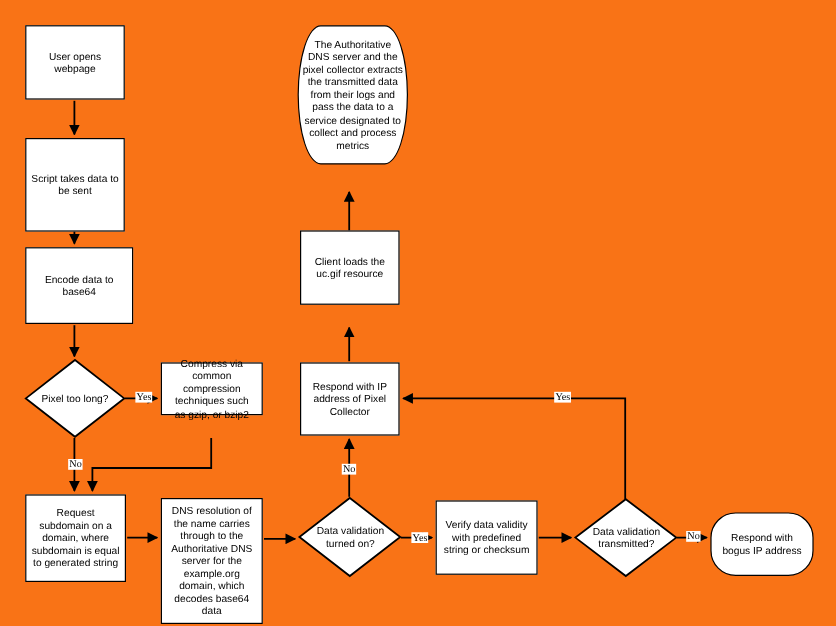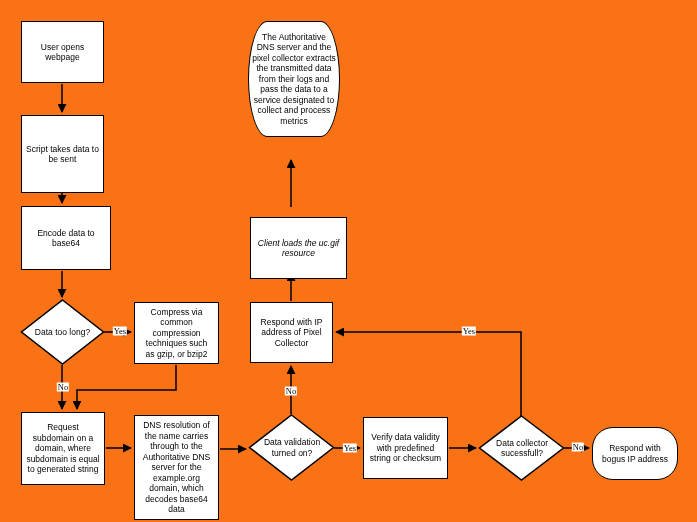--- a/index.html
+++ b/index.html
@@ -71,21 +71,21 @@
   </div>
 
   <div class="node" style="left:21px;top:115px;width:83px;height:78px;">
     <span class="txt">Script takes data to be sent</span>
   </div>
 
   <div class="node" style="left:21px;top:206px;width:90px;height:64px;">
     <span class="txt">Encode data to base64</span>
   </div>
 
-  <div class="node compress-pad" style="left:134px;top:302px;width:85px;height:62px;align-items:center;">
+  <div class="node compress-pad" style="left:134px;top:302px;width:85px;height:44px;align-items:center;">
     <span class="txt">Compress via common compression techniques such as gzip, or bzip2</span>
   </div>
 
   <div class="node" style="left:21px;top:412px;width:84px;height:73px;justify-content:flex-end;">
     <span class="txt">Request subdomain on a domain, where subdomain is equal to generated string</span>
   </div>
 
   <div class="node" style="left:134px;top:395px;width:85px;height:105px;margin-top:20px;">
     <span class="txt">DNS resolution of the name carries through to the Authoritative DNS server for the example.org domain, which decodes base64 data</span>
   </div>
@@ -95,38 +95,38 @@
   </div>
 
   <div class="node stadium" style="left:592px;top:427px;width:86px;height:53px;">
     <span class="txt">Respond with bogus IP address</span>
   </div>
 
   <div class="node" style="left:250px;top:302px;width:83px;height:61px;">
     <span class="txt">Respond with IP address of Pixel Collector</span>
   </div>
 
-  <div class="node" style="left:250px;top:217px;width:97px;height:62px;font-style:italic;">
+  <div class="node" style="left:250px;top:192px;width:83px;height:62px;">
     <span class="txt">Client loads the uc.gif resource</span>
   </div>
 
   <div class="node terminator" style="left:248px;top:21px;width:92px;height:116px;">
     <span class="txt">The Authoritative DNS server and the pixel collector extracts the transmitted data from their logs and pass the data to a service designated to collect and process metrics</span>
   </div>
 
   <div class="node diamond-label" style="left:22px;top:300px;width:81px;height:64px;">
-    <span class="txt">Data too long?</span>
+    <span class="txt">Pixel too long?</span>
   </div>
 
   <div class="node diamond-label" style="left:252px;top:415px;width:80px;height:65px;">
     <span class="txt">Data validation turned on?</span>
   </div>
 
   <div class="node diamond-label" style="left:482px;top:416px;width:80px;height:64px;">
-    <span class="txt">Data collector sucessfull?</span>
+    <span class="txt">Data validation transmitted?</span>
   </div>
 
   <span class="edge-label" style="left:120px;top:331px;">Yes</span>
   <span class="edge-label" style="left:63px;top:387px;">No</span>
   <span class="edge-label" style="left:350px;top:448px;">Yes</span>
   <span class="edge-label" style="left:291px;top:391px;">No</span>
   <span class="edge-label" style="left:469px;top:331px;">Yes</span>
   <span class="edge-label" style="left:578px;top:447px;">No</span>
 
 </div>

